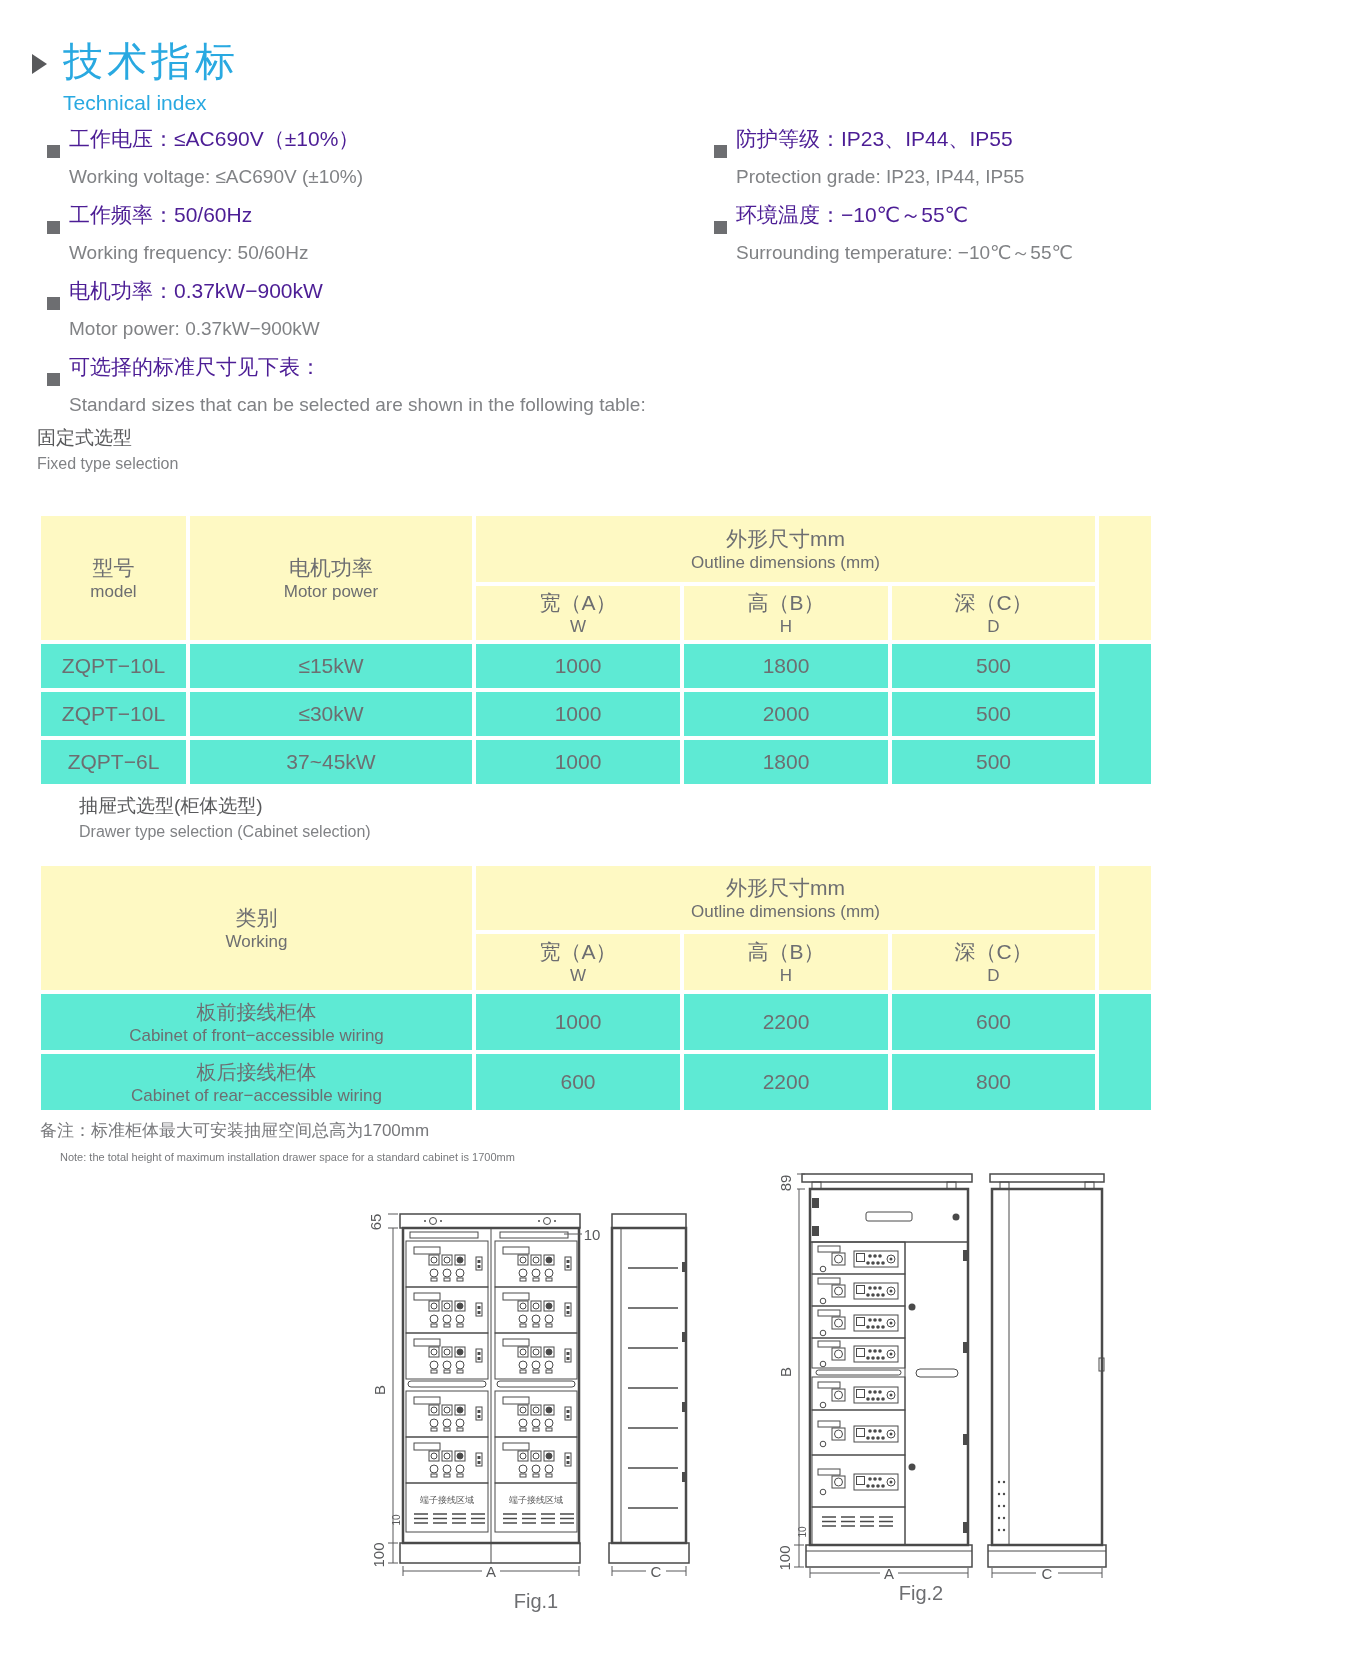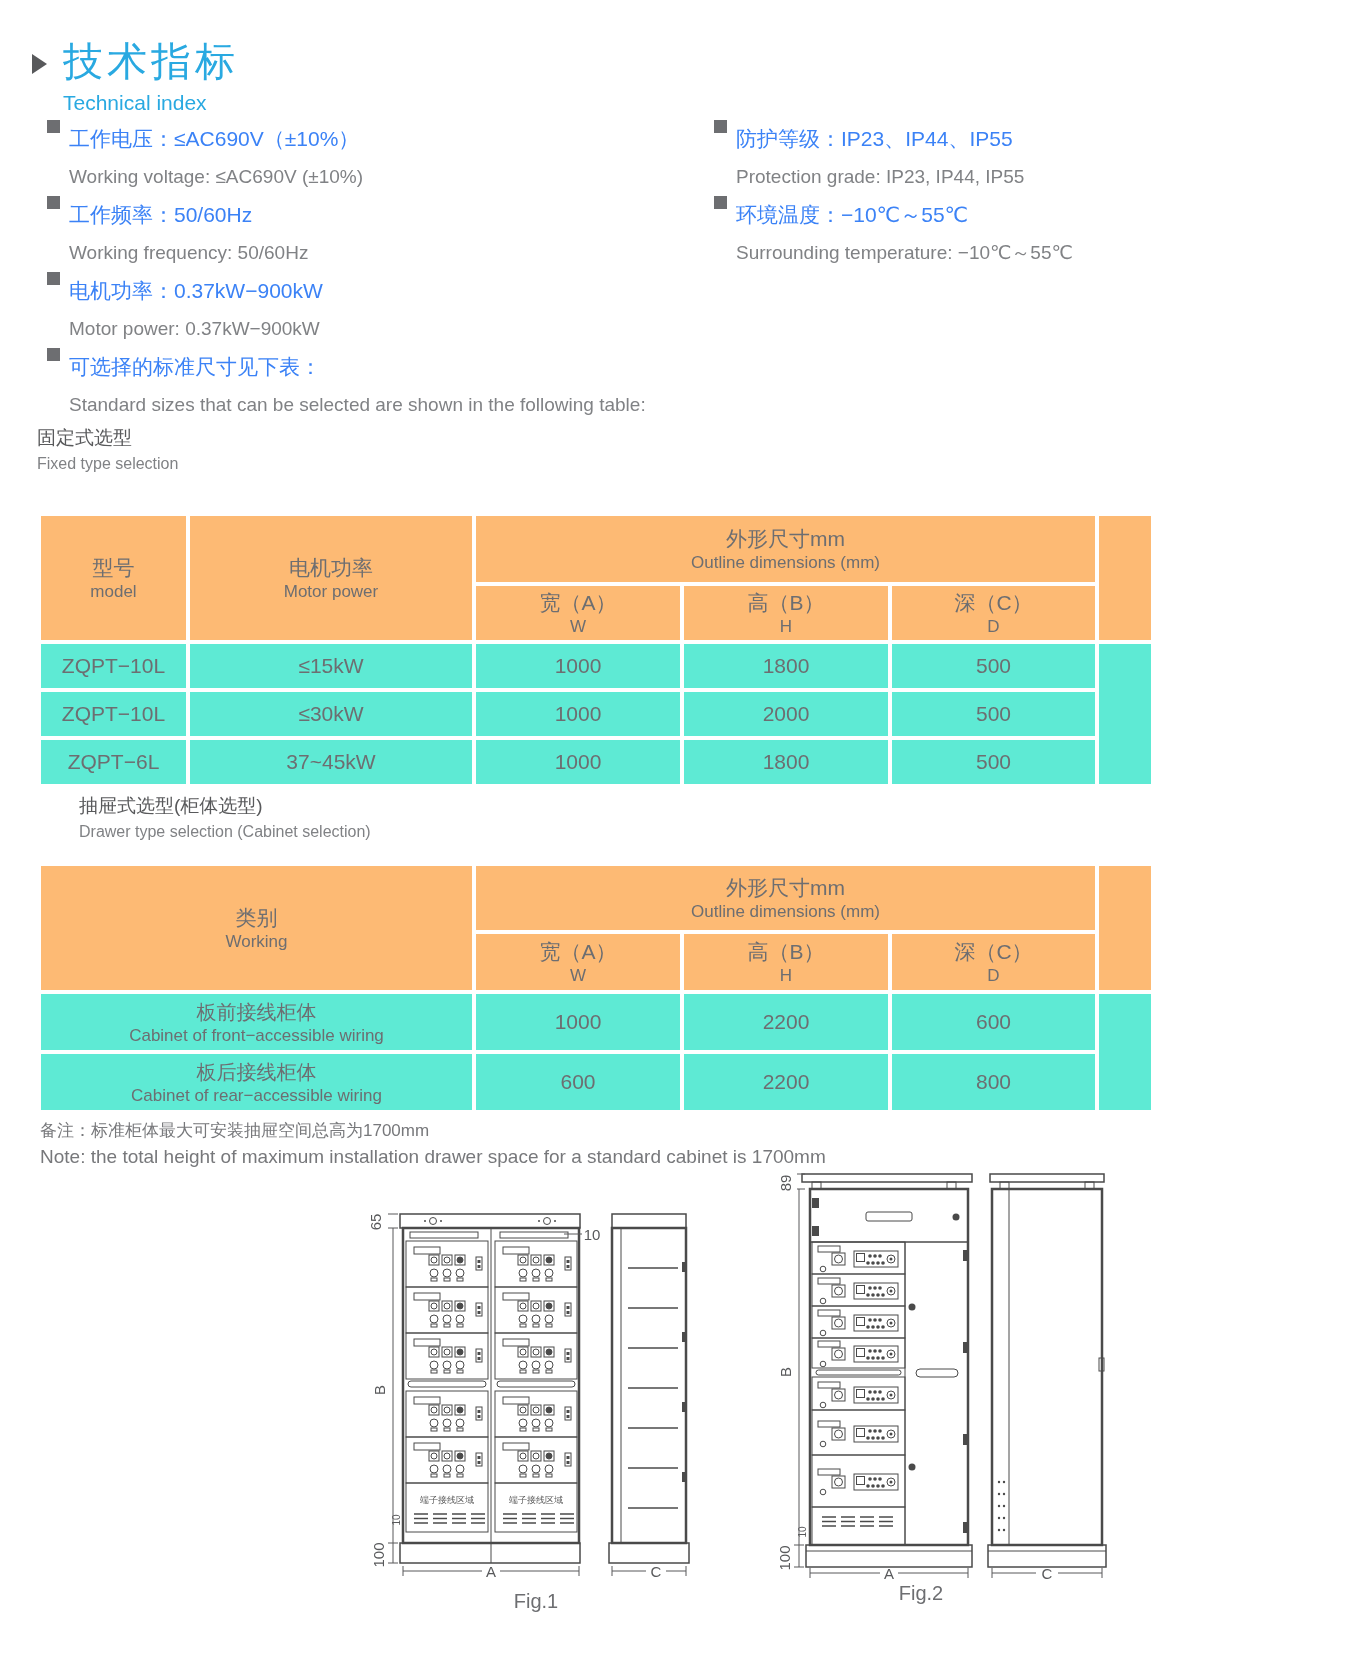--- a/index.html
+++ b/index.html
@@ -11,48 +11,48 @@
   .hdr-row{display:flex;align-items:center;}
   .tri{width:0;height:0;border-left:15px solid #58595b;border-top:10px solid transparent;
        border-bottom:10px solid transparent;margin-right:16px;margin-top:4px;}
   .title-zh{font-size:40px;color:#29a9e1;letter-spacing:4px;font-weight:400;}
   .title-en{font-size:21px;color:#29a9e1;margin-left:31px;margin-top:2px;}
 
   
   .spec-col{position:absolute;top:120px;}
   .spec-col.left{left:47px;width:640px;}
   .spec-col.right{left:714px;width:620px;}
-  .spec-zh{font-size:21px;line-height:38px;color:#3b82f6;display:flex;align-items:flex-start;}
+  .spec-zh{font-size:21px;line-height:38px;color:#4c1d95;display:flex;align-items:flex-end;}
   .bullet{display:inline-block;width:13px;height:13px;background:#6d6e71;margin-right:9px;flex:0 0 auto;}
   .spec-en{font-size:19px;line-height:38px;color:#808285;padding-left:22px;}
 
   
   .seclab{position:absolute;left:37px;}
   .seclab .zh{font-size:19px;line-height:28px;color:#58595b;}
   .seclab .en{font-size:16px;line-height:24px;color:#808285;}
 
   
   table.spec{position:absolute;left:37px;border-collapse:collapse;table-layout:fixed;width:1273px;}
   table.spec td,table.spec th{border:4px solid #fff;text-align:center;vertical-align:middle;
         font-weight:400;padding:0;}
-  table.spec th{background:#fdba74;color:#6d6e71;}
+  table.spec th{background:#fef9c3;color:#6d6e71;}
   table.spec td{background:#5eead4;color:#6d6e71;font-size:21px;}
   .h-zh{font-size:21px;line-height:26px;}
   .h-en{font-size:17px;line-height:21px;}
   .c-zh{font-size:20px;line-height:26px;}
   .c-en{font-size:17px;line-height:21px;}
   #table1{top:512px;}
   #table2{top:862px;}
   tr.hr1{height:70px;} tr.hr2{height:58px;} tr.dr1{height:48px;}
   tr.hr1b{height:68px;} tr.hr2b{height:60px;} tr.dr2{height:60px;}
 
   
   .note{position:absolute;left:40px;top:1118px;color:#77787b;}
   .note .zh{font-size:17px;line-height:26px;}
-  .note .en{font-size:19px;line-height:26px;}
+  .note .en{font-size:11px;line-height:26px;margin-left:20px;}
 
   
   .figs{position:absolute;left:330px;top:1165px;}
   .figs .dim{font-size:15px;fill:#58595b;text-anchor:middle;stroke:none;}
   .figs .dims{font-size:10px;fill:#58595b;text-anchor:middle;stroke:none;}
   .figs .ft{font-size:9px;fill:#5a5a5a;text-anchor:middle;stroke:none;}
   .figs .cap{font-size:20px;fill:#6d6e71;text-anchor:middle;stroke:none;}
 </style>
 </head>
 <body>

